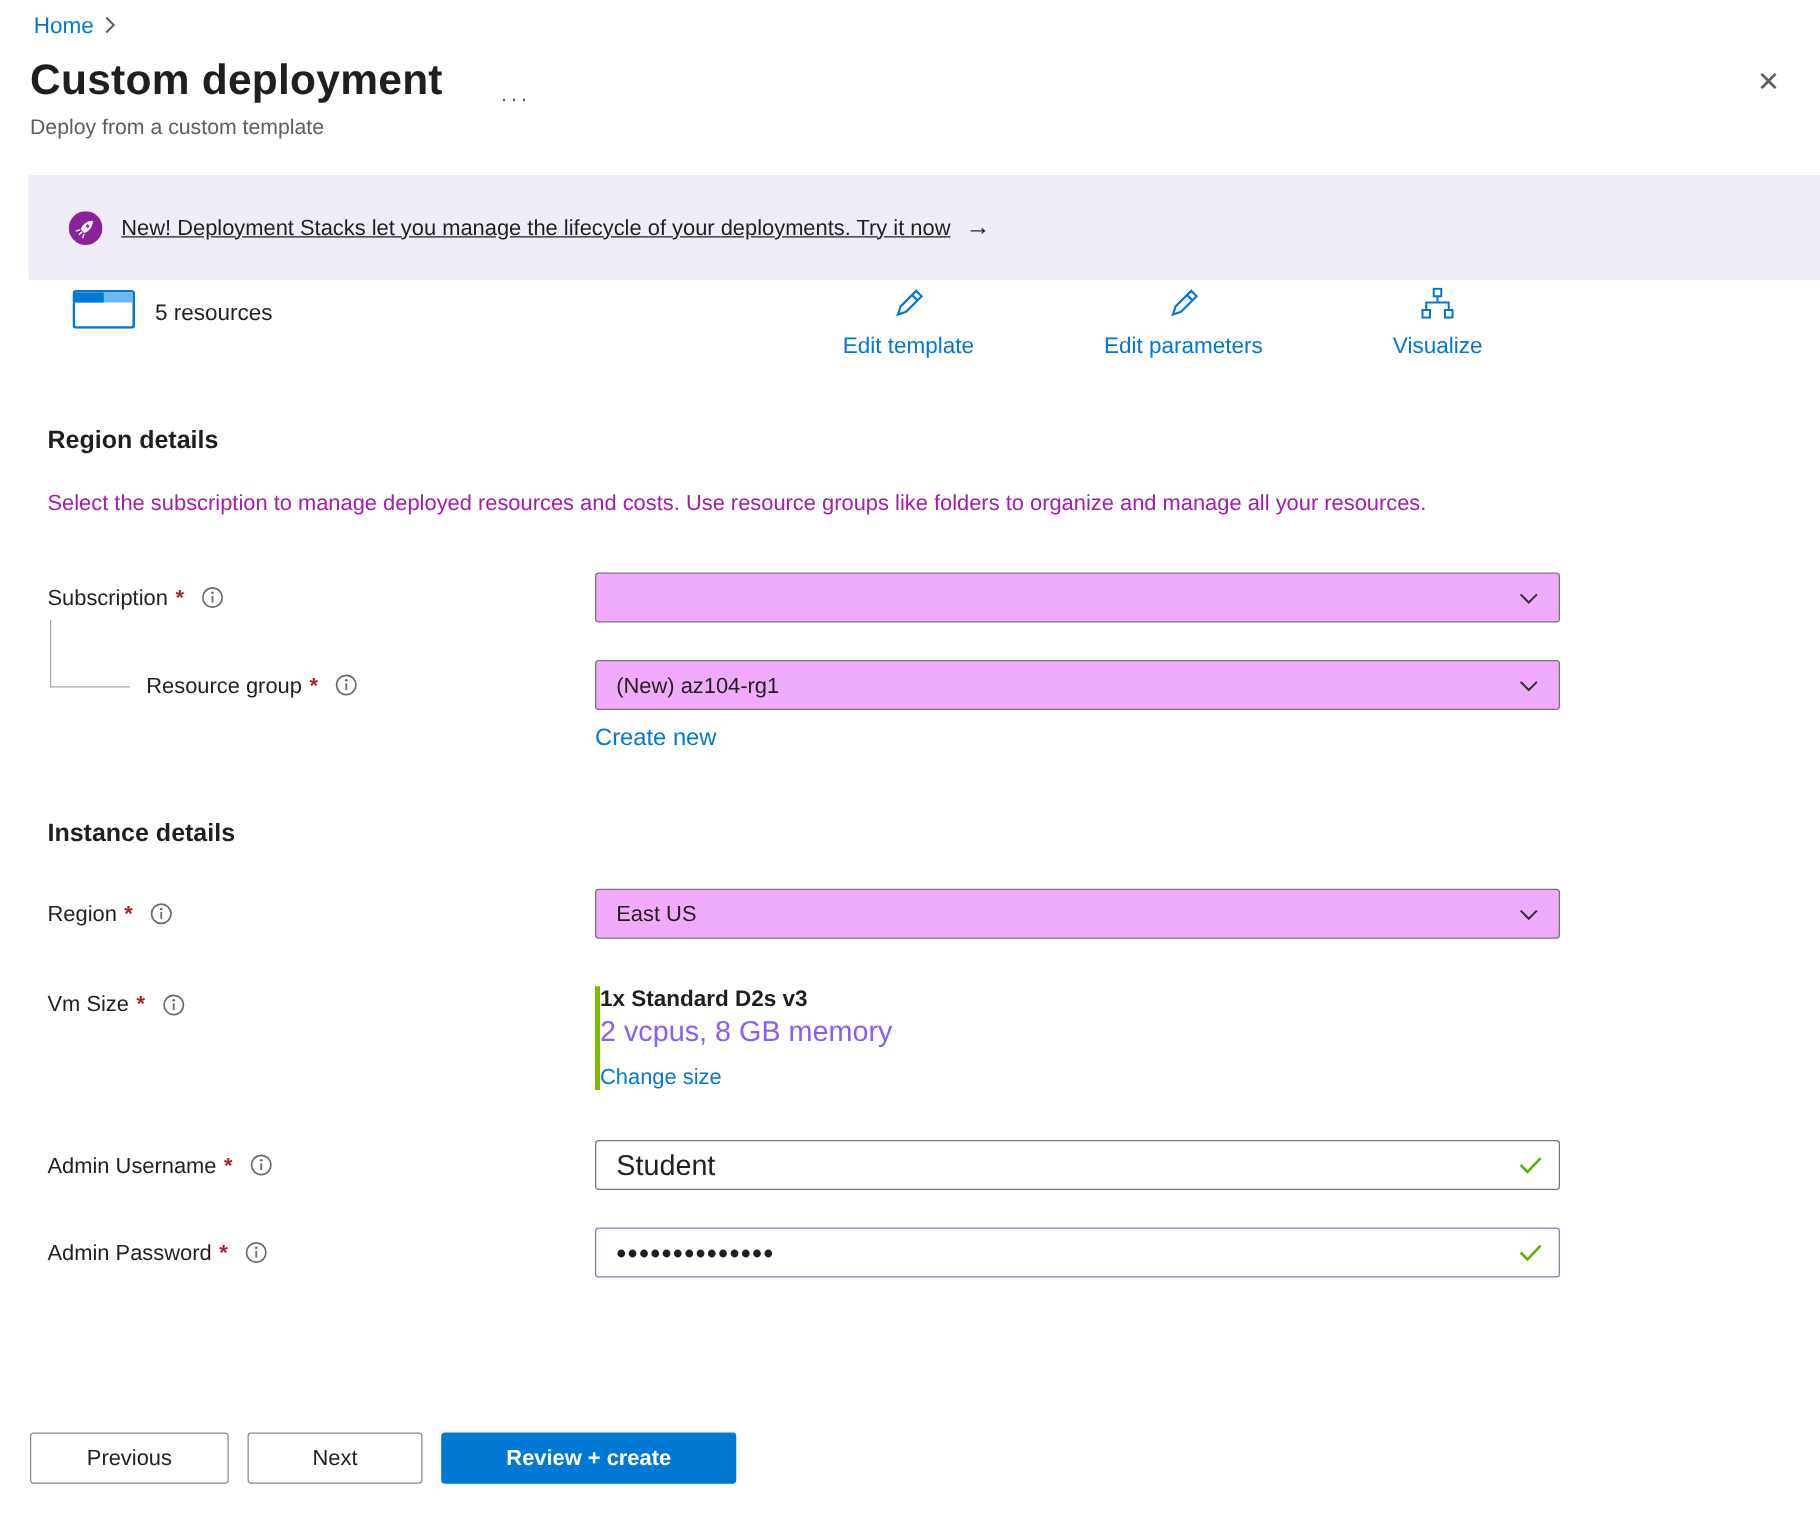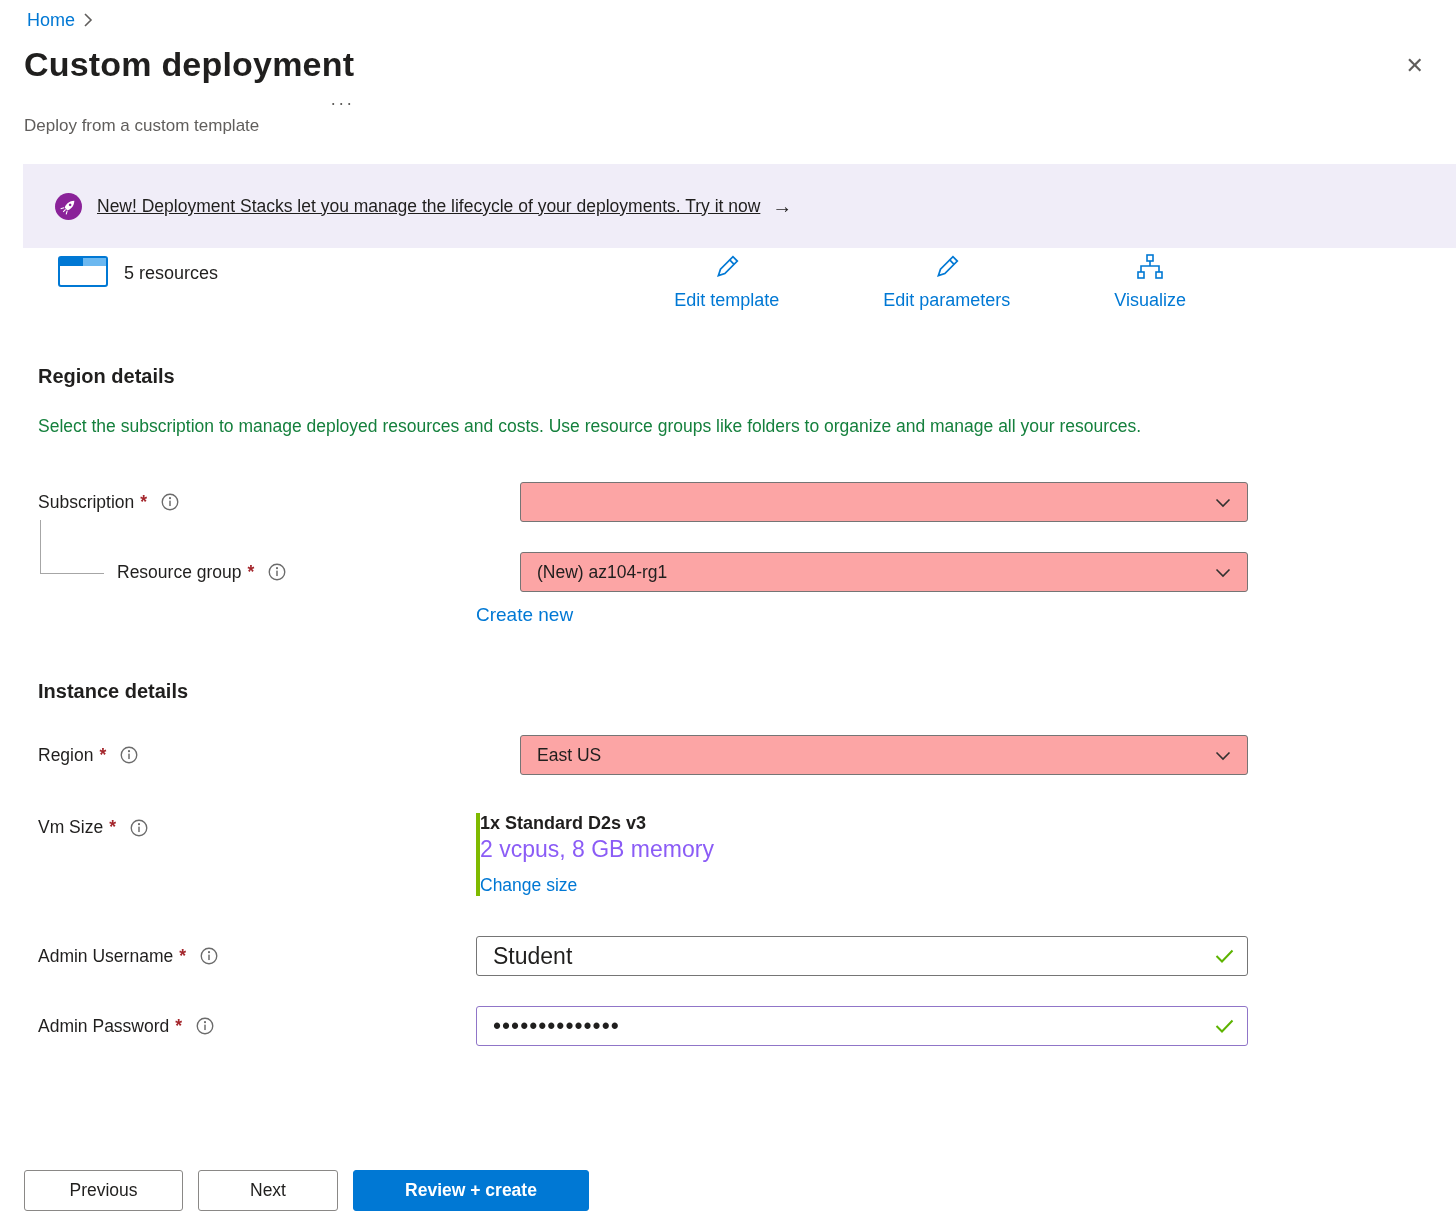--- a/index.html
+++ b/index.html
@@ -13,21 +13,21 @@
   }
   a { text-decoration: none; cursor: pointer; }
   .link { color: #0078d4; }
 
   
   .breadcrumb { padding: 10px 0 0 27px; font-size: 18px; display: flex; align-items: center; gap: 8px; }
   .crumb-chev { color: #605e5c; font-size: 15px; margin-top: 2px; }
 
   
   .header-row { margin: 14px 24px 0 24px; display: flex; align-items: flex-start; justify-content: space-between; }
-  .title-group { display: flex; align-items: flex-end; flex-direction: column; }
+  .title-group { display: flex; align-items: flex-end; }
   h1.page-title { margin: 0; font-size: 34px; font-weight: 700; color: #201f1e; letter-spacing: 0.2px; }
   .ellipsis-btn { margin-left: 46px; margin-top: 14px; color: #605e5c; font-size: 18px; letter-spacing: 2px; cursor: pointer; line-height: 10px; }
   .close-btn { color: #605e5c; font-size: 22px; cursor: pointer; padding: 4px 8px; margin-top: 4px; }
   .subtitle { margin: 8px 0 0 24px; color: #605e5c; font-size: 17px; }
 
   
   .banner {
     margin: 28px 0 0 23px;
     width: calc(100% - 23px);
     height: 84px;
@@ -42,32 +42,32 @@
 
   
   .template-bar { margin: 6px 24px 0 24px; display: flex; align-items: flex-start; }
   .resource-info { display: flex; align-items: center; gap: 16px; margin-left: 34px; margin-top: 2px; }
   .resource-count { font-size: 18px; color: #201f1e; }
   .template-actions { display: flex; margin-left: auto; margin-right: 246px; gap: 104px; }
   .tmpl-action { display: flex; flex-direction: column; align-items: center; gap: 5px; color: #0078d4; font-size: 18px; cursor: pointer; }
 
   
   .section-heading { margin: 54px 24px 0 38px; font-size: 20px; font-weight: 700; color: #201f1e; }
-  .section-desc { margin: 22px 24px 0 38px; font-size: 17.5px; line-height: 32px; color: #15803d; max-width: 1160px; }
+  .section-desc { margin: 22px 24px 0 38px; font-size: 17.5px; line-height: 32px; color: #a21caf; max-width: 1160px; }
 
   
   .form-row { display: flex; align-items: center; margin-left: 38px; position: relative; }
   .row-label { width: 438px; display: flex; align-items: center; font-size: 17.5px; color: #201f1e; flex: 0 0 438px; }
   .row-label .req { color: #a4262c; margin-left: 6px; font-weight: 600; }
   .row-label .info { margin-left: 14px; display: inline-flex; cursor: default; }
   .row-control { width: 772px; position: relative; }
   .combo {
-    height: 40px; border: 1px solid #757575; border-radius: 3px; background: #fca5a5;
+    height: 40px; border: 1px solid #757575; border-radius: 3px; background: #f0abfc;
     display: flex; align-items: center; justify-content: space-between;
-    padding: 0 16px; font-size: 17.5px; cursor: pointer; color: #201f1e; margin-left: 44px;
+    padding: 0 16px; font-size: 17.5px; cursor: pointer; color: #201f1e;
   }
   .text-input {
     width: 100%; height: 40px; border: 1px solid #757575; border-radius: 3px;
     padding: 0 40px 0 16px; font-size: 23px; font-family: inherit; color: #201f1e; background: #fff;
   }
   .text-input.purple-border { border-color: #9075c8; letter-spacing: 1px; }
   .field-check { position: absolute; right: 14px; top: 13px; pointer-events: none; }
 
   .connector {
     position: absolute; left: 2px; top: -32px; width: 64px; height: 54px;

